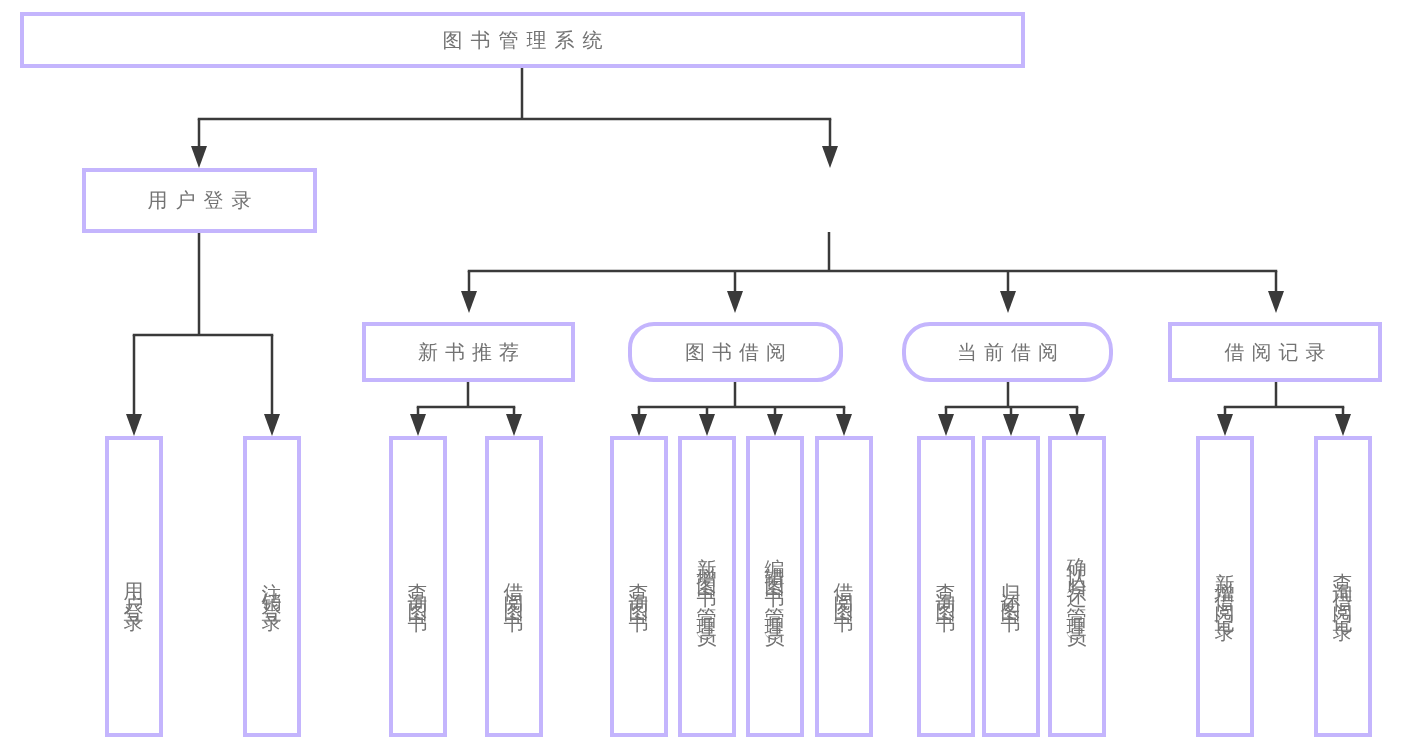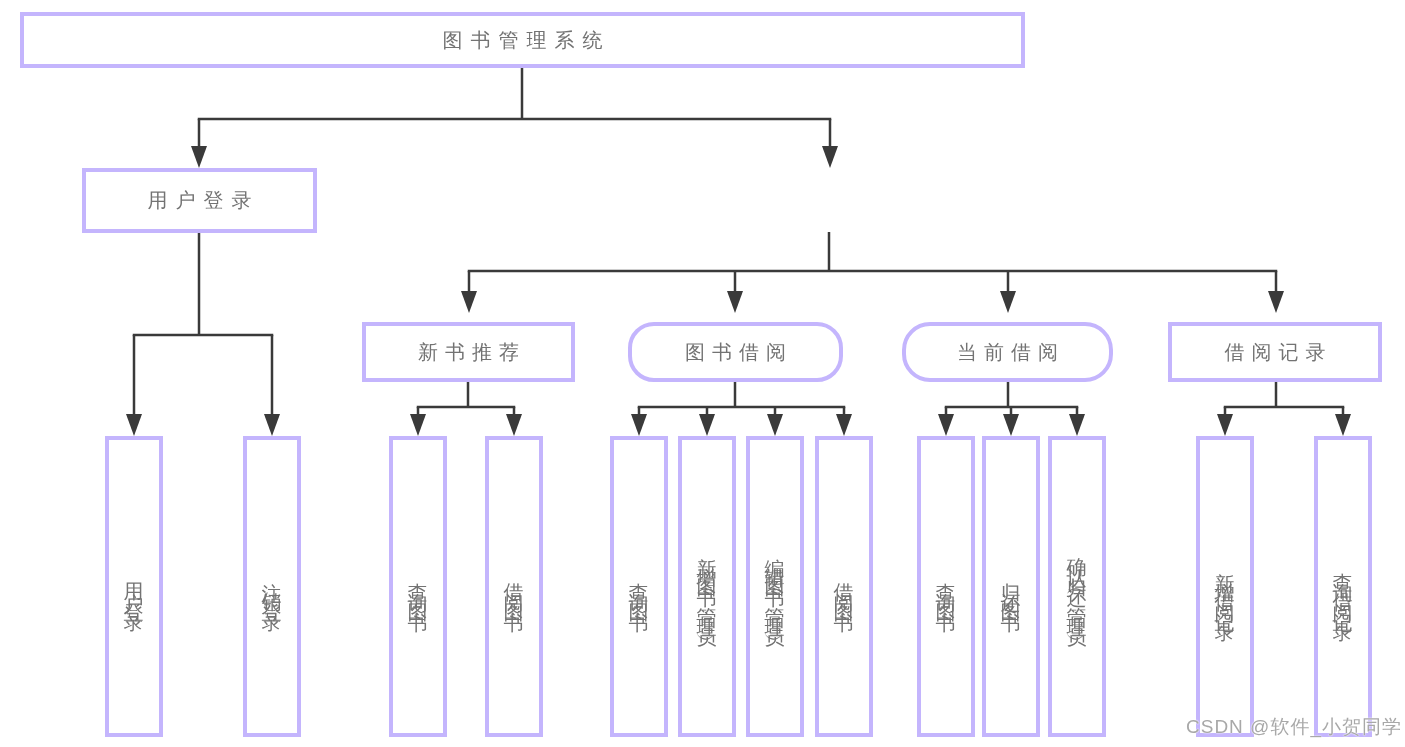--- a/index.html
+++ b/index.html
@@ -184,15 +184,14 @@
     <span class="vtext">确认归还（管理员）</span>
   </div>
 
   <div class="box leaf" style="left:1196px;">
     <span class="vtext">新增借阅记录</span>
   </div>
   <div class="box leaf" style="left:1314px;">
     <span class="vtext">查询借阅记录</span>
   </div>
 
-  <div class="watermark">CSDN @软件_小贺同学</div>
 
 </div>
 
 </body></html>

